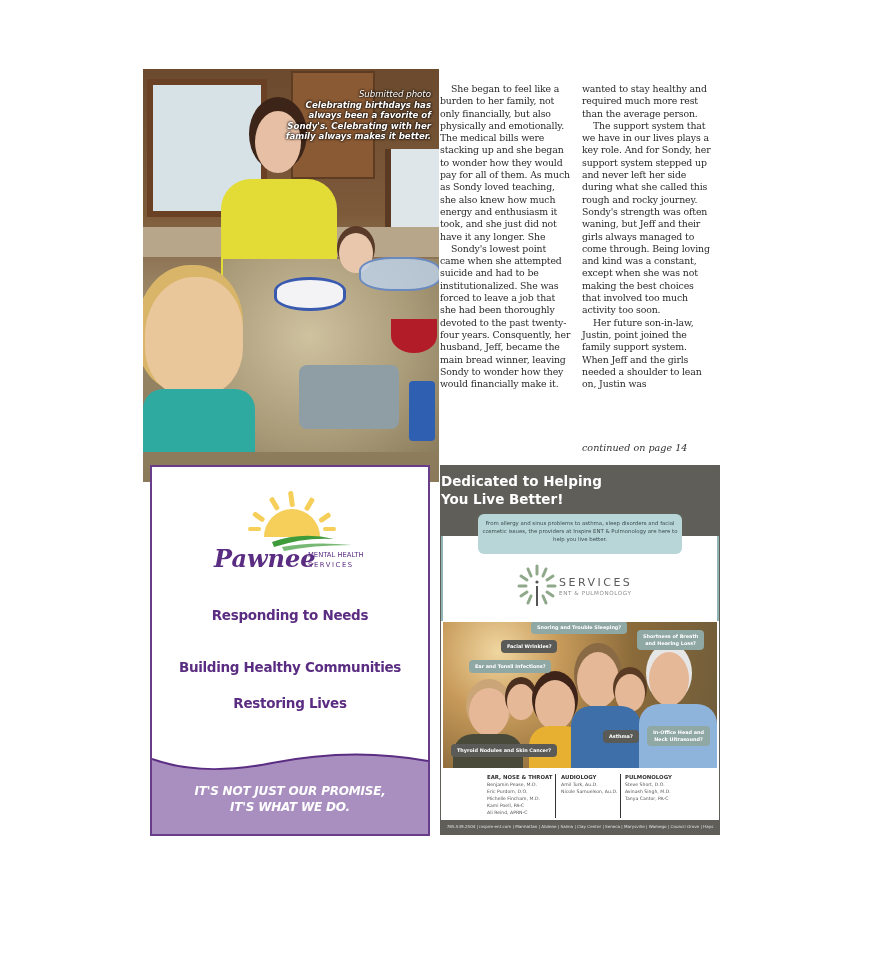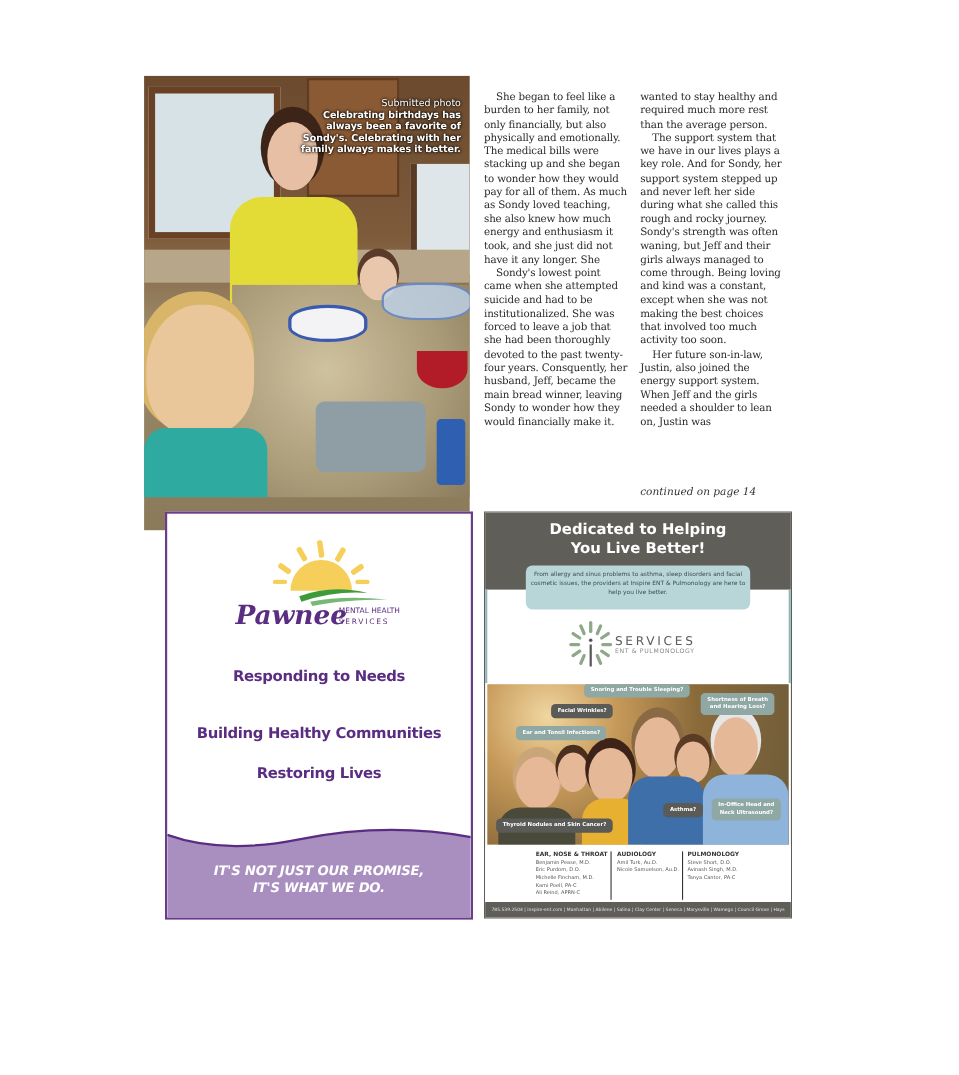--- a/index.html
+++ b/index.html
@@ -1,20 +1,20 @@
 <!DOCTYPE html>
 <html><head>
 <meta charset="utf-8">
 <style>
   html, body { margin:0; padding:0; background:#ffffff; }
   body { width:872px; height:977px; position:relative; overflow:hidden; font-family:"DejaVu Serif", serif; }
 
   
-  .photo { position:absolute; left:131px; top:69px; width:296px; height:413px; overflow:hidden;
-    background:linear-gradient(180deg,#6b4a2e 0%,#7d5a3a 35%,#9c8a6a 55%,#8a7a5a 100%); }
+  .photo { position:absolute; left:143px; top:69px; width:296px; height:413px; overflow:hidden;
+    background:linear-gradient(180deg,#6b4a2e 0%,#7d5a3a 35%,#9c8a6a 55%,#8a7a5a 100%);font-style:italic; }
   .photo .window { position:absolute; left:4px; top:10px; width:108px; height:126px; background:#d7e2e6; border:6px solid #6a4124; }
   .photo .window2 { position:absolute; right:0; top:80px; width:48px; height:100px; background:#dfe6ea; border-left:6px solid #5a3a22; }
   .photo .cabinet { position:absolute; left:148px; top:2px; width:80px; height:104px; background:#8a5a34; border:2px solid #5e3c22; }
   .photo .counter { position:absolute; left:0; top:158px; width:296px; height:30px; background:#b8a68a; }
   .photo .woman-body { position:absolute; left:78px; top:110px; width:116px; height:112px; background:#e4dc36; border-radius:30px 30px 6px 6px; }
   .photo .woman-head { position:absolute; left:112px; top:42px; width:46px; height:62px; background:#e7bfa4; border-radius:50%; box-shadow:0 -8px 0 6px #3c2418; }
   .photo .island { position:absolute; left:80px; top:190px; width:216px; height:193px; background:radial-gradient(circle at 40% 40%,#cfc29f 0%,#a99a78 60%,#8a7c5c 100%); }
   .photo .cake { position:absolute; left:131px; top:208px; width:66px; height:28px; background:#f3f3f6; border:3px solid #3a5ab0; border-radius:50%/40%; }
   .photo .bowl-red { position:absolute; left:248px; top:250px; width:46px; height:34px; background:#b21c28; border-radius:0 0 50% 50%; }
   .photo .bowl-clear { position:absolute; left:216px; top:188px; width:78px; height:30px; background:rgba(190,210,235,0.8); border:2px solid #6b8ac0; border-radius:40%; }
@@ -38,21 +38,21 @@
   
   .pawnee { position:absolute; left:150px; top:465px; width:276px; height:367px; border:2px solid #6a3d8a; background:#fff; overflow:hidden; }
   .pawnee .logo { position:absolute; left:60px; top:20px; width:160px; height:90px; }
   .pawnee .tag { position:absolute; left:0; width:276px; text-align:center; color:#5b2d82; font-family:"DejaVu Sans", sans-serif; font-weight:bold; font-size:13.5px; letter-spacing:-0.3px; }
   .pawnee .wave { position:absolute; left:0; top:280px; width:276px; height:90px; }
   .pawnee .promise { position:absolute; left:0; top:316px; width:276px; text-align:center; color:#ffffff; font-family:"DejaVu Sans", sans-serif; font-style:italic; font-weight:bold; font-size:12px; line-height:16px; letter-spacing:-0.2px; }
 
   
   .inspire { position:absolute; left:440px; top:465px; width:278px; height:368px; background:#fff; border:1px solid #5e5d58; overflow:hidden; font-family:"DejaVu Sans", sans-serif; }
   .inspire .header { position:absolute; left:0; top:0; width:278px; height:70px; background:#5f5e59; }
-  .inspire .headline { position:absolute; left:0; top:6px; width:278px; text-align:center; color:#fff; font-weight:bold; font-size:13.5px; line-height:18px; }
+  .inspire .headline { position:absolute; left:0; top:6px; width:278px; color:#fff; font-weight:bold; font-size:13.5px; line-height:18px; }
   .inspire .intro { position:absolute; left:37px; top:48px; width:204px; height:40px; background:#b8d6d7; border-radius:6px; color:#3d4d50; font-size:5.4px; line-height:8.2px; text-align:center; padding-top:5px; box-sizing:border-box; }
   .inspire .sidebar-l, .inspire .sidebar-r { position:absolute; top:70px; width:2px; height:85px; background:#8fb5b6; }
   .inspire .sidebar-l { left:0; } .inspire .sidebar-r { right:0; }
   .inspire .brand { position:absolute; left:76px; top:98px; width:140px; height:46px; }
   .inspire .brand-name { position:absolute; left:42px; top:12px; font-size:11px; color:#5b5b5b; letter-spacing:2.5px; }
   .inspire .brand-sub { position:absolute; left:42px; top:26px; font-size:5.6px; color:#8a8a8a; letter-spacing:0.6px; }
   .inspire .photo2 { position:absolute; left:2px; top:156px; width:274px; height:146px; overflow:hidden;
      background:radial-gradient(circle at 20% 20%,#f0d6a0 0%,#c79a5a 25%,#8a6a3a 55%,#6b5a3a 100%); }
   .inspire .person { position:absolute; border-radius:50%; background:#e5b897; }
   .inspire .shirt { position:absolute; border-radius:20px 20px 0 0; }
@@ -93,21 +93,21 @@
   </div>
 </div>
 
 <div class="col col1">
   <p class="indent">She began to feel like a burden to her family, not only financially, but also physically and emotionally. The medical bills were stacking up and she began to wonder how they would pay for all of them. As much as Sondy loved teaching, she also knew how much energy and enthusiasm it took, and she just did not have it any longer. She</p>
   <p class="indent">Sondy's lowest point came when she attempted suicide and had to be institutionalized. She was forced to leave a job that she had been thoroughly devoted to the past twenty-four years. Consquently, her husband, Jeff, became the main bread winner, leaving Sondy to wonder how they would financially make it.</p>
 </div>
 <div class="col col2">
   <p>wanted to stay healthy and required much more rest than the average person.</p>
   <p class="indent">The support system that we have in our lives plays a key role. And for Sondy, her support system stepped up and never left her side during what she called this rough and rocky journey. Sondy's strength was often waning, but Jeff and their girls always managed to come through. Being loving and kind was a constant, except when she was not making the best choices that involved too much activity too soon.</p>
-  <p class="indent">Her future son-in-law, Justin, also joined the energy support system. When Jeff and the girls needed a shoulder to lean on, Justin was</p>
+  <p class="indent">Her future son-in-law, Justin, point joined the family support system. When Jeff and the girls needed a shoulder to lean on, Justin was</p>
 </div>
 <div class="continued">continued on page 14</div>
 
 <div class="pawnee">
   <svg class="logo" viewBox="0 0 160 90">
     <g fill="#f5cf5a">
       <path d="M52 50 A28 28 0 0 1 108 50 Z"></path>
       <rect x="77" y="4" width="5" height="16" rx="2" transform="rotate(-8 80 12)"></rect>
       <rect x="60" y="10" width="5" height="14" rx="2" transform="rotate(-30 62 17)"></rect>
       <rect x="95" y="10" width="5" height="14" rx="2" transform="rotate(30 97 17)"></rect>

